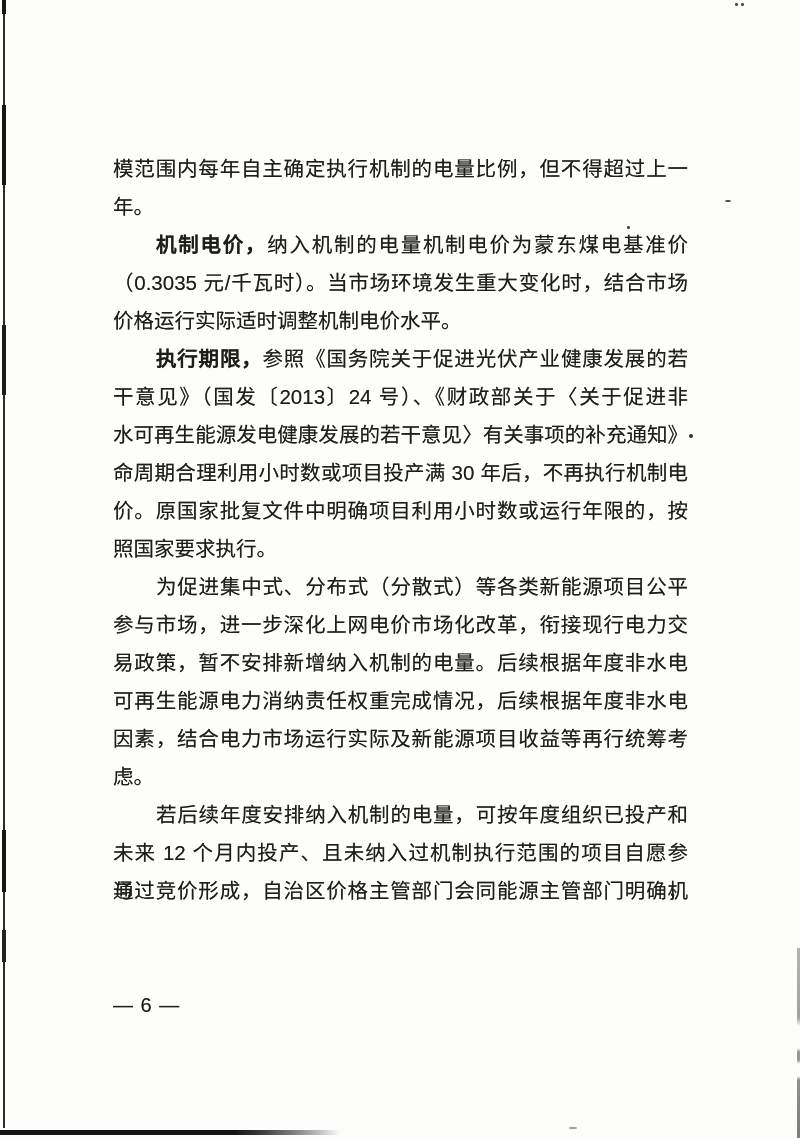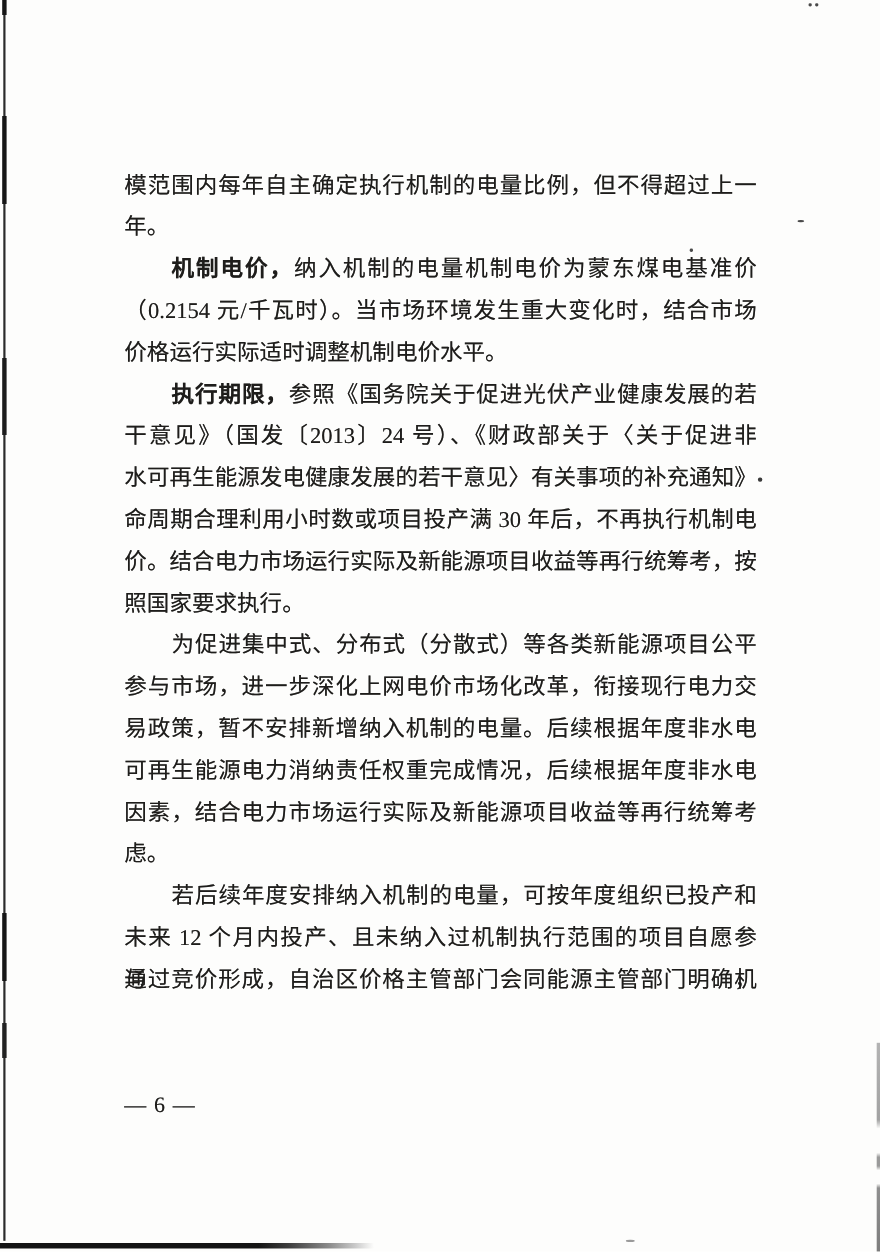--- a/index.html
+++ b/index.html
@@ -6,21 +6,21 @@
     margin: 0;
     padding: 0;
     background: #ffffff;
   }
   .page {
     position: relative;
     width: 800px;
     height: 1138px;
     background: #fdfdfc;
     overflow: hidden;
-    font-family: Liberation Serif, serif;
+    font-family: Liberation Sans, sans-serif;
   }
 
   
   .left-line {
     position: absolute;
     left: 3px;
     top: 0;
     width: 2px;
     height: 1128px;
     background: #2b2b2b;
@@ -121,27 +121,27 @@
   <div class="speck speck-2"></div>
   <div class="speck speck-3"></div>
   <div class="speck speck-4"></div>
   <div class="speck speck-5"></div>
   <div class="speck speck-6"></div>
 
   <div class="text-block" id="doc-body">
       <div class="line justify"><span class="seg">模范围内每年自主确定执行机制的电量比例，但不得超过上一</span></div>
       <div class="line"><span class="seg">年。</span></div>
       <div class="line justify indent"><span class="seg bold">机制电价，</span><span class="seg">纳入机制的电量机制电价为蒙东煤电基准价</span></div>
-      <div class="line justify"><span class="seg">（0.2154 元/千瓦时）。当市场环境发生重大变化时，结合市场</span></div>
+      <div class="line justify"><span class="seg">（0.3035 元/千瓦时）。当市场环境发生重大变化时，结合市场</span></div>
       <div class="line"><span class="seg">价格运行实际适时调整机制电价水平。</span></div>
       <div class="line justify indent"><span class="seg bold">执行期限，</span><span class="seg">参照《国务院关于促进光伏产业健康发展的若</span></div>
       <div class="line justify"><span class="seg">干意见》（国发〔2013〕24 号）、《财政部关于〈关于促进非</span></div>
       <div class="line justify"><span class="seg">水可再生能源发电健康发展的若干意见〉有关事项的补充通知》</span></div>
       <div class="line justify"><span class="seg">命周期合理利用小时数或项目投产满 30 年后，不再执行机制电</span></div>
-      <div class="line justify"><span class="seg">价。结合电力市场运行实际及新能源项目收益等再行统筹考，按</span></div>
+      <div class="line justify"><span class="seg">价。原国家批复文件中明确项目利用小时数或运行年限的，按</span></div>
       <div class="line"><span class="seg">照国家要求执行。</span></div>
       <div class="line justify indent"><span class="seg">为促进集中式、分布式（分散式）等各类新能源项目公平</span></div>
       <div class="line justify"><span class="seg">参与市场，进一步深化上网电价市场化改革，衔接现行电力交</span></div>
       <div class="line justify"><span class="seg">易政策，暂不安排新增纳入机制的电量。后续根据年度非水电</span></div>
       <div class="line justify"><span class="seg">可再生能源电力消纳责任权重完成情况，后续根据年度非水电</span></div>
       <div class="line justify"><span class="seg">因素，结合电力市场运行实际及新能源项目收益等再行统筹考</span></div>
       <div class="line"><span class="seg">虑。</span></div>
       <div class="line justify indent"><span class="seg">若后续年度安排纳入机制的电量，可按年度组织已投产和</span></div>
       <div class="line justify"><span class="seg">未来 12 个月内投产、且未纳入过机制执行范围的项目自愿参与，</span></div>
       <div class="line justify"><span class="seg">通过竞价形成，自治区价格主管部门会同能源主管部门明确机</span></div>

